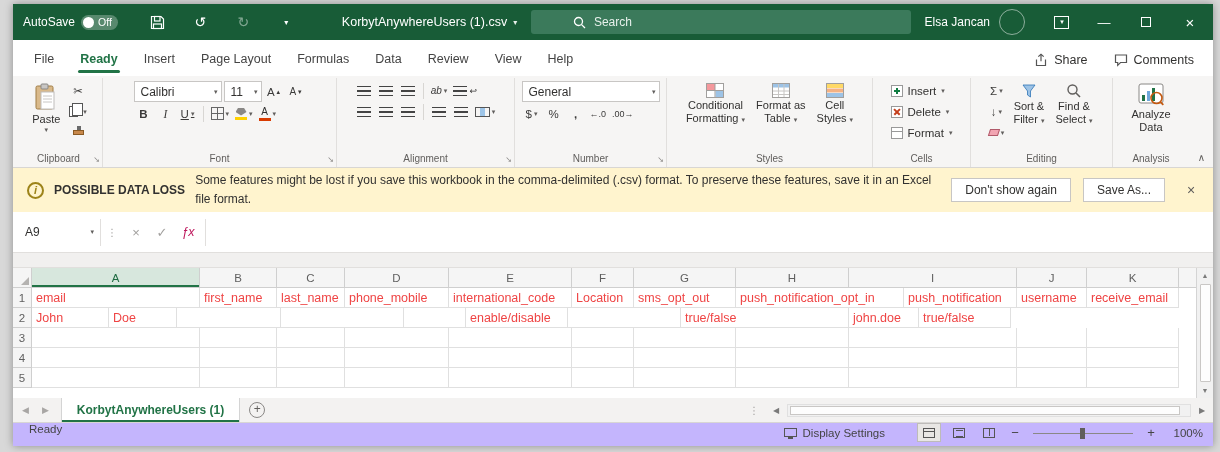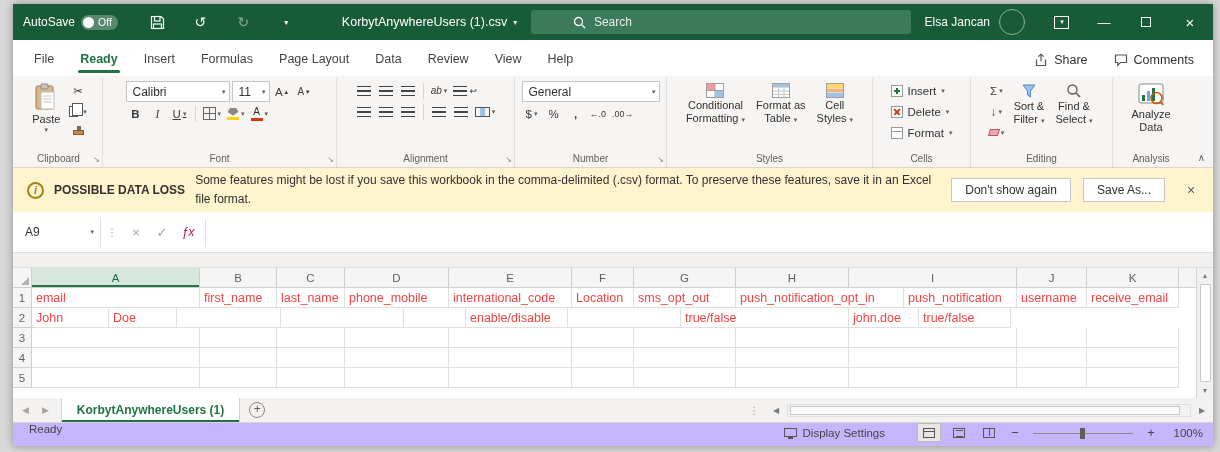--- a/index.html
+++ b/index.html
@@ -204,22 +204,22 @@
       <div class="wbtn close">
           <span>×</span>
         </div>
     </div>
   </div>
 
   <div class="tabrow">
     <div class="rtab">File</div>
     <div class="rtab active">Ready</div>
     <div class="rtab">Insert</div>
+    <div class="rtab">Page Layout</div>
     <div class="rtab">Formulas</div>
-    <div class="rtab">Page Layout</div>
     <div class="rtab">Data</div>
     <div class="rtab">Review</div>
     <div class="rtab">View</div>
     <div class="rtab">Help</div>
     <div class="tabrow-right">
       <div class="pillbtn">
         <svg width="14" height="14" viewBox="0 0 14 14">
             <path d="M7 1.2 v7" fill="none" stroke="#555" stroke-width="1.2"></path>
             <path d="M4.3 3.6 L7 1.2 l2.7 2.4" fill="none" stroke="#555" stroke-width="1.2"></path>
             <path d="M2.5 6.5 v6 h9 v-6" fill="none" stroke="#555" stroke-width="1.2"></path>
@@ -264,21 +264,21 @@
             </div>
         </div>
       </div>
       <div class="rg-label">Clipboard</div>
       <span class="launcher">↘</span>
     </div>
 
     <div class="rgroup" style="width:234px">
       <div class="rg-col">
         <div class="rrow">
-          <div class="combo" style="width:104px">
+          <div class="combo" style="width:88px">
               <span>Calibri</span>
               <span class="chev">▾</span>
             </div>
           <div class="combo" style="width:38px">
               <span>11</span>
               <span class="chev">▾</span>
             </div>
           <div class="smbtn">
               <span>A</span>
               <span style="font-size:7px">▴</span>

